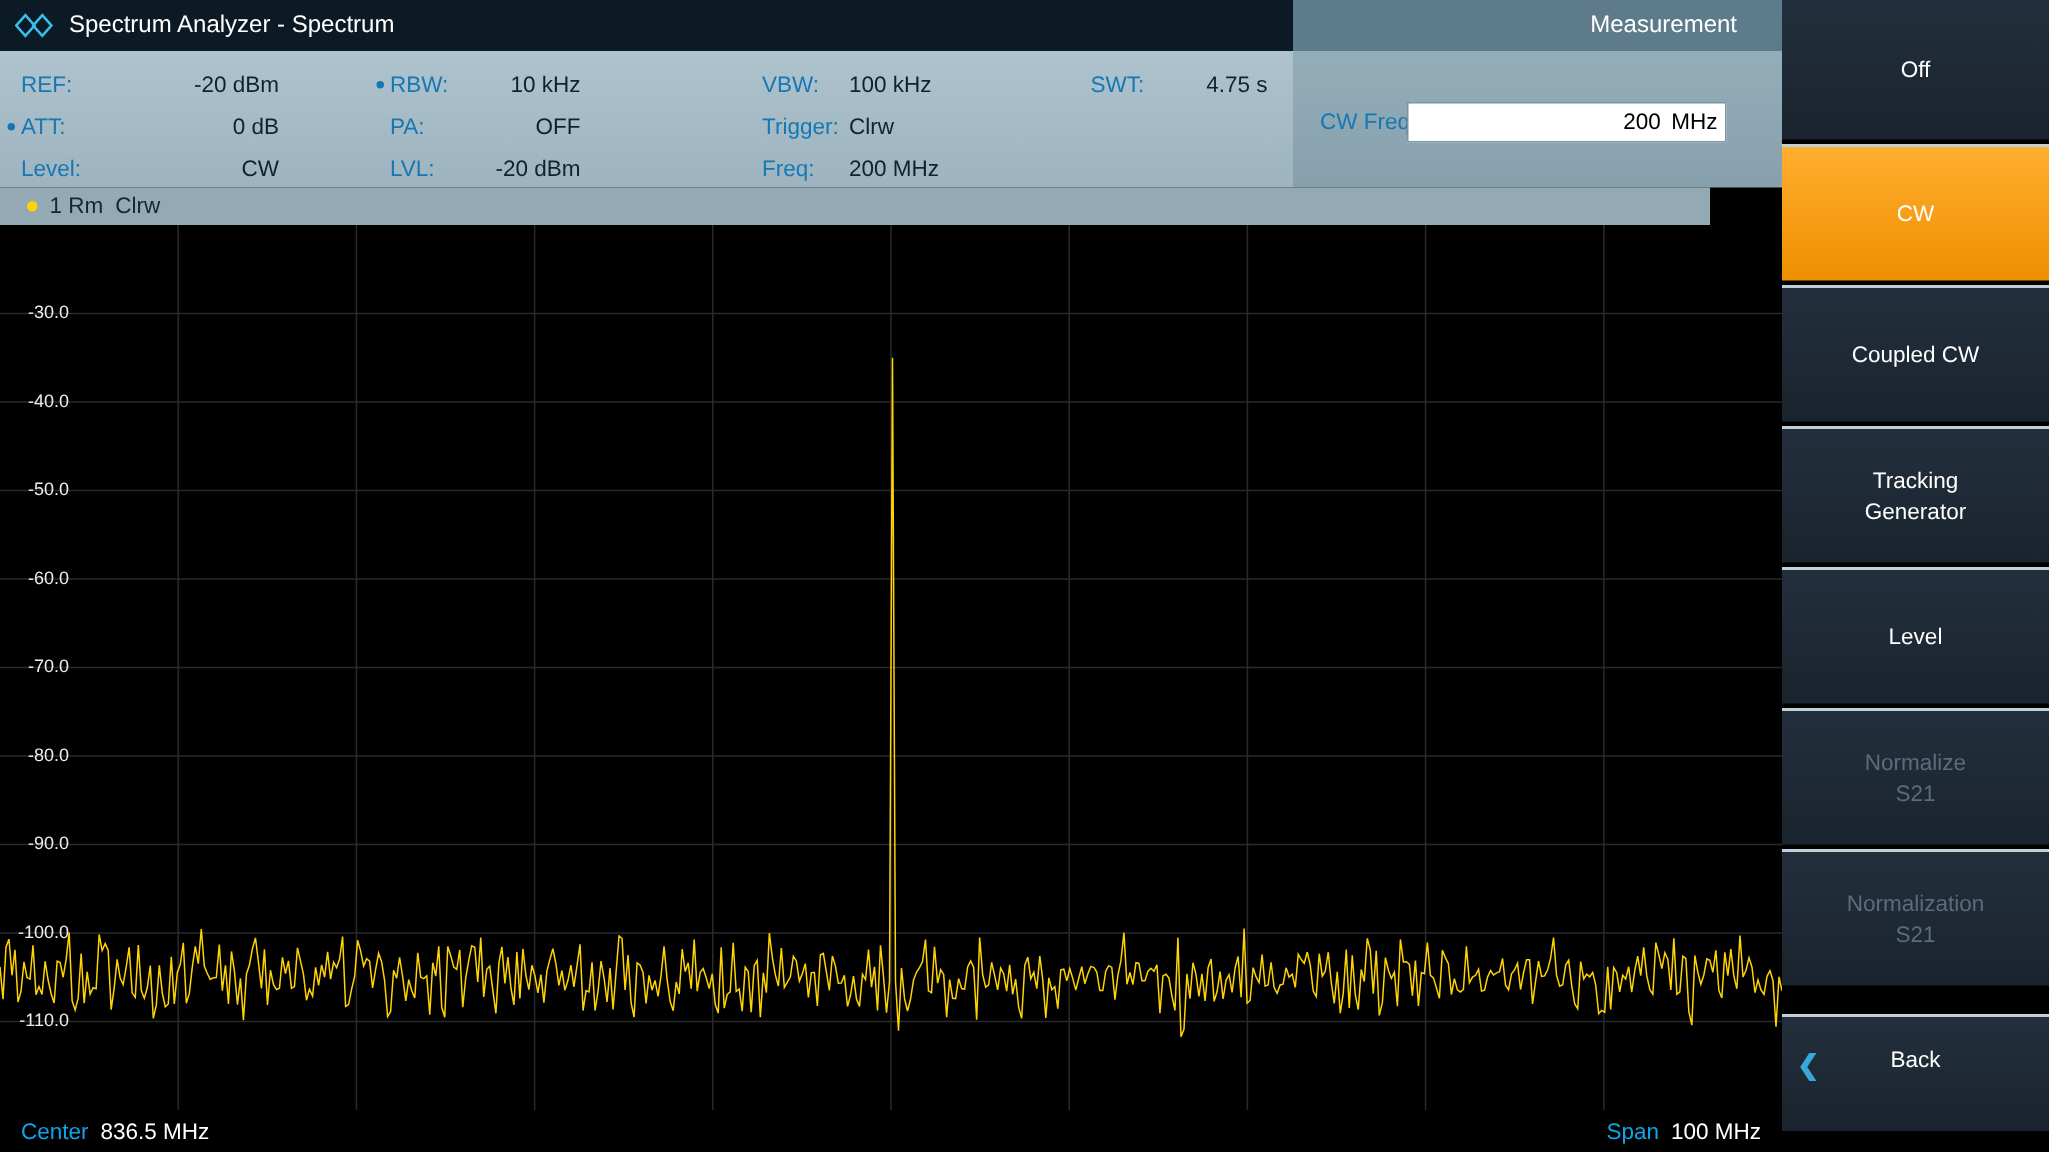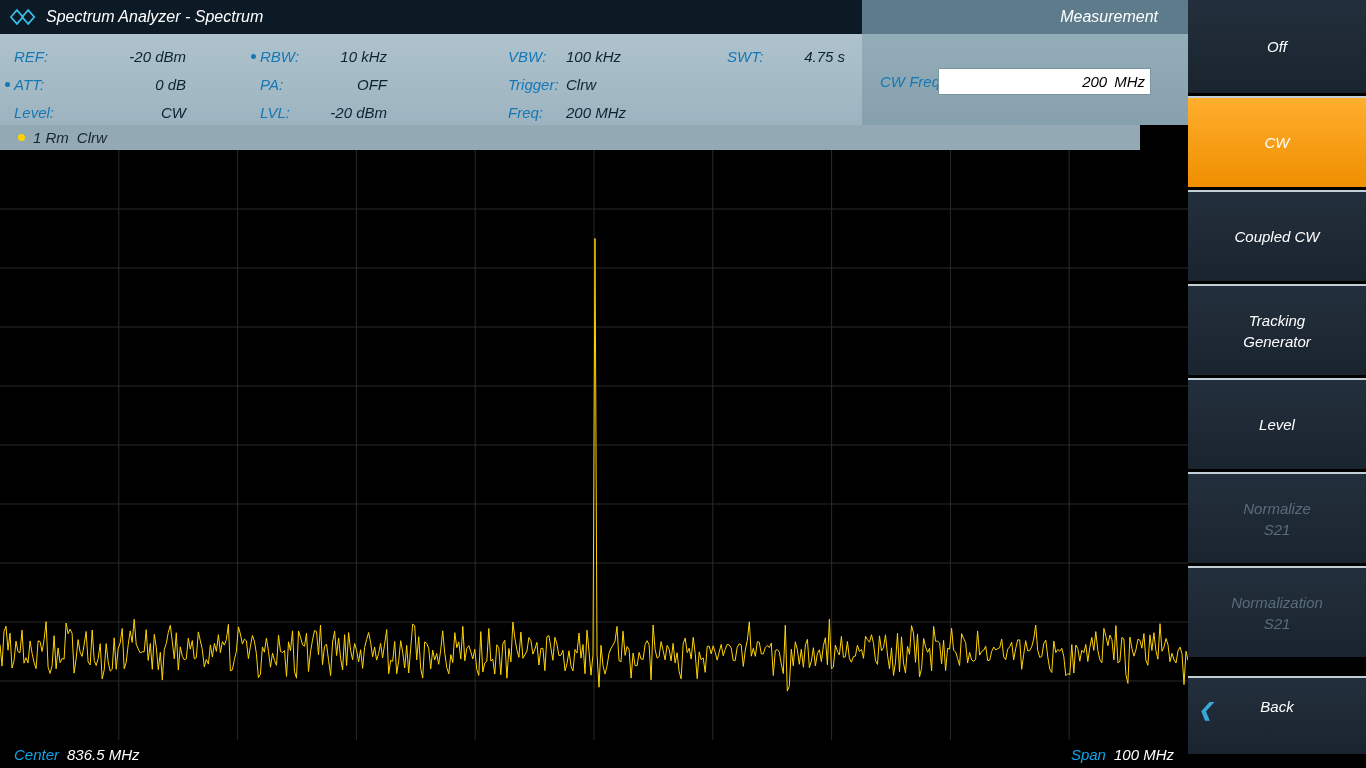--- a/index.html
+++ b/index.html
@@ -1,18 +1,18 @@
 <!DOCTYPE html>
 <html><head>
 <meta charset="utf-8">
 <style>
   * { box-sizing: border-box; }
   html, body { margin: 0; padding: 0; background: #000; }
   body { font-family: "Liberation Sans", sans-serif; }
-  .screen { position: relative; width: 1366px; height: 768px; background: #000; overflow: hidden; font-style: italic; }
+  .screen { position: relative; width: 1366px; height: 768px; background: #000; overflow: hidden; }
 
   
   .hdr-left { position: absolute; left: 0; top: 0; width: 862px; height: 34px;
     background: #0c1a26; display: flex; align-items: center; gap: 10px;
     padding-left: 10px; color: #fff; font-size: 16px; }
   .logo { width: 26px; height: 18px; flex: 0 0 auto; }
   .hdr-measure { position: absolute; left: 862px; top: 0; width: 326px; height: 34px;
     background: #5d7b8b; color: #fff; font-size: 16px; display: flex;
     align-items: center; justify-content: flex-end; padding-right: 30px; }
 
@@ -148,20 +148,31 @@
     </div>
   </div>
 
   <div class="tracebar">
     <span class="trace-dot"></span>
     <span>1 Rm</span>
     <span>Clrw</span>
   </div>
 
   <div class="plot">
+    <div class="ylabels">
+        <div class="ylab" style="top: 51px;">-30.0</div>
+        <div class="ylab" style="top: 110px;">-40.0</div>
+        <div class="ylab" style="top: 169px;">-50.0</div>
+        <div class="ylab" style="top: 228px;">-60.0</div>
+        <div class="ylab" style="top: 287px;">-70.0</div>
+        <div class="ylab" style="top: 346px;">-80.0</div>
+        <div class="ylab" style="top: 405px;">-90.0</div>
+        <div class="ylab" style="top: 464px;">-100.0</div>
+        <div class="ylab" style="top: 523px;">-110.0</div>
+      </div>
     <svg id="trace-svg" width="1188" height="590">
       <path id="grid-path" fill="none" stroke-width="1" d="M118.8 0V590M237.6 0V590M356.4 0V590M475.2 0V590M594.0 0V590M712.8 0V590M831.6 0V590M950.4 0V590M1069.2 0V590M0 59.0H1188M0 118.0H1188M0 177.0H1188M0 236.0H1188M0 295.0H1188M0 354.0H1188M0 413.0H1188M0 472.0H1188M0 531.0H1188" stroke="#2a2a2a"></path>
       <path id="trace-path" fill="none" stroke-width="1" d="M0.0 494.6L2.0 516.1L4.0 481.5L6.0 476.2L8.0 500.2L10.0 483.2L12.0 518.0L14.0 510.9L16.0 491.2L18.0 501.7L20.0 502.7L22.0 480.2L24.0 513.2L26.0 507.7L28.0 513.0L30.1 490.9L32.1 503.5L34.1 512.5L36.1 518.7L38.1 490.8L40.1 491.7L42.1 501.5L44.1 489.6L46.1 471.7L48.1 517.2L50.1 523.4L52.1 515.6L54.1 485.7L56.1 518.8L58.1 497.9L60.1 512.7L62.1 508.5L64.1 509.1L66.1 473.0L68.1 483.7L70.1 479.1L72.1 483.4L74.1 523.1L76.1 508.9L78.1 489.6L80.1 502.1L82.1 506.4L84.1 494.9L86.1 481.5L88.1 511.9L90.2 514.9L92.2 480.0L94.2 510.4L96.2 515.5L98.2 508.5L100.2 493.7L102.2 528.9L104.2 520.1L106.2 493.6L108.2 512.1L110.2 521.2L112.2 519.3L114.2 487.8L116.2 519.3L118.2 498.3L120.2 492.9L122.2 478.5L124.2 518.8L126.2 512.4L128.2 494.8L130.2 480.9L132.2 492.4L134.2 469.3L136.2 494.1L138.2 499.0L140.2 502.9L142.2 501.8L144.2 501.7L146.2 479.7L148.2 510.4L150.3 493.5L152.3 519.3L154.3 484.3L156.3 497.6L158.3 519.7L160.3 502.3L162.3 530.1L164.3 499.3L166.3 493.4L168.3 482.4L170.3 475.3L172.3 491.5L174.3 509.0L176.3 482.8L178.3 520.0L180.3 496.8L182.3 506.3L184.3 509.7L186.3 508.8L188.3 488.2L190.3 499.1L192.3 490.6L194.3 508.8L196.3 507.7L198.3 481.9L200.3 490.6L202.3 499.4L204.3 516.8L206.3 509.5L208.4 514.1L210.4 494.9L212.4 507.0L214.4 493.3L216.4 501.4L218.4 484.6L220.4 502.8L222.4 491.5L224.4 495.1L226.4 489.4L228.4 474.4L230.4 520.9L232.4 519.7L234.4 509.4L236.4 501.3L238.4 476.8L240.4 483.9L242.4 494.1L244.4 489.1L246.4 490.8L248.4 508.6L250.4 496.4L252.4 485.5L254.4 491.1L256.4 503.7L258.4 527.7L260.4 524.3L262.4 496.9L264.4 502.2L266.4 488.2L268.5 501.5L270.5 517.2L272.5 503.1L274.5 510.5L276.5 515.3L278.5 485.2L280.5 501.5L282.5 502.4L284.5 500.6L286.5 526.5L288.5 491.8L290.5 500.7L292.5 480.8L294.5 521.5L296.5 528.2L298.5 481.0L300.5 487.1L302.5 494.7L304.5 496.2L306.5 483.3L308.5 521.5L310.5 501.9L312.5 490.2L314.5 480.6L316.5 481.5L318.5 504.7L320.5 475.1L322.5 514.6L324.5 496.2L326.5 494.1L328.6 510.6L330.6 525.6L332.6 492.1L334.6 481.2L336.6 505.6L338.6 488.0L340.6 508.4L342.6 519.9L344.6 484.7L346.6 515.6L348.6 482.6L350.6 500.2L352.6 509.8L354.6 493.5L356.6 500.5L358.6 511.9L360.6 499.8L362.6 518.4L364.6 497.4L366.6 489.6L368.6 482.5L370.6 492.4L372.6 506.9L374.6 497.1L376.6 510.1L378.6 503.7L380.6 493.4L382.6 507.9L384.6 494.2L386.7 479.6L388.7 523.7L390.7 510.4L392.7 511.3L394.7 491.5L396.7 523.7L398.7 510.8L400.7 490.7L402.7 502.0L404.7 518.0L406.7 495.4L408.7 523.0L410.7 498.3L412.7 474.0L414.7 475.7L416.7 510.0L418.7 486.7L420.7 518.3L422.7 528.1L424.7 491.9L426.7 493.4L428.7 498.3L430.7 518.9L432.7 500.2L434.7 510.0L436.7 503.6L438.7 514.3L440.7 500.2L442.7 480.9L444.7 502.7L446.8 517.7L448.8 523.8L450.8 504.7L452.8 512.6L454.8 482.7L456.8 497.7L458.8 491.9L460.8 509.1L462.8 476.3L464.8 510.8L466.8 498.2L468.8 495.7L470.8 501.8L472.8 509.0L474.8 499.2L476.8 519.5L478.8 525.4L480.8 481.6L482.8 522.1L484.8 513.0L486.8 511.2L488.8 478.5L490.8 511.0L492.8 509.3L494.8 524.1L496.8 494.8L498.8 497.7L500.8 524.8L502.8 493.8L504.8 490.3L506.9 528.2L508.9 498.5L510.9 511.8L512.9 472.1L514.9 488.5L516.9 499.9L518.9 507.3L520.9 482.0L522.9 508.3L524.9 504.8L526.9 501.2L528.9 487.5L530.9 490.6L532.9 504.1L534.9 499.1L536.9 492.4L538.9 515.0L540.9 498.4L542.9 498.3L544.9 520.7L546.9 486.7L548.9 485.6L550.9 497.9L552.9 510.3L554.9 487.3L556.9 493.9L558.9 505.5L560.9 505.3L562.9 500.2L565.0 520.9L567.0 513.5L569.0 500.8L571.0 516.1L573.0 520.9L575.0 499.5L577.0 503.1L579.0 483.1L581.0 508.1L583.0 494.5L585.0 523.7L587.0 480.2L589.0 501.1L591.0 525.2L593.0 504.6L595.0 88.5L597.0 504.2L599.0 537.2L601.0 495.3L603.0 515.6L605.0 524.0L607.0 516.2L609.0 503.4L611.0 498.2L613.0 495.1L615.0 491.2L617.0 476.4L619.0 510.6L621.0 511.8L623.0 481.2L625.1 505.4L627.1 496.5L629.1 499.6L631.1 528.1L633.1 503.0L635.1 515.5L637.1 515.8L639.1 502.4L641.1 509.0L643.1 509.4L645.1 494.6L647.1 490.7L649.1 494.8L651.1 529.8L653.1 475.0L655.1 499.6L657.1 508.1L659.1 506.5L661.1 491.6L663.1 500.4L665.1 509.9L667.1 495.4L669.1 499.1L671.1 510.8L673.1 493.3L675.1 512.9L677.1 502.7L679.1 521.4L681.1 528.9L683.2 493.5L685.2 488.1L687.2 502.6L689.2 498.2L691.2 509.1L693.2 487.3L695.2 503.4L697.2 528.7L699.2 501.9L701.2 509.8L703.2 507.8L705.2 522.4L707.2 496.5L709.2 496.1L711.2 503.9L713.2 495.8L715.2 502.4L717.2 510.1L719.2 502.0L721.2 494.5L723.2 505.8L725.2 499.3L727.2 494.4L729.2 494.9L731.2 498.0L733.2 510.4L735.2 510.4L737.2 497.3L739.2 493.8L741.2 494.9L743.3 516.4L745.3 500.0L747.3 490.4L749.3 471.8L751.3 506.2L753.3 498.3L755.3 506.3L757.3 491.8L759.3 492.3L761.3 503.9L763.3 503.9L765.3 497.5L767.3 495.5L769.3 497.5L771.3 493.2L773.3 525.5L775.3 500.6L777.3 499.5L779.3 502.1L781.3 514.1L783.3 523.6L785.3 475.1L787.3 541.1L789.3 536.2L791.3 499.2L793.3 515.8L795.3 491.8L797.3 499.4L799.3 514.3L801.3 499.3L803.4 517.3L805.4 495.1L807.4 489.4L809.4 517.6L811.4 511.0L813.4 497.7L815.4 516.0L817.4 503.4L819.4 499.8L821.4 511.6L823.4 495.5L825.4 487.7L827.4 514.8L829.4 469.1L831.4 518.8L833.4 517.0L835.4 495.1L837.4 501.3L839.4 505.0L841.4 486.4L843.4 507.4L845.4 506.7L847.4 491.5L849.4 508.2L851.4 512.2L853.4 506.6L855.4 506.1L857.4 495.2L859.4 501.4L861.5 499.5L863.5 508.3L865.5 486.2L867.5 489.7L869.5 492.2L871.5 484.7L873.5 493.4L875.5 510.7L877.5 514.4L879.5 485.8L881.5 500.8L883.5 497.5L885.5 484.8L887.5 505.0L889.5 518.9L891.5 497.8L893.5 525.5L895.5 512.2L897.5 483.1L899.5 522.0L901.5 486.8L903.5 512.9L905.5 523.1L907.5 496.3L909.5 504.3L911.5 475.6L913.5 483.0L915.5 512.4L917.5 483.9L919.5 526.9L921.6 518.4L923.6 488.4L925.6 496.8L927.6 502.3L929.6 498.2L931.6 520.8L933.6 476.3L935.6 491.3L937.6 491.2L939.6 492.9L941.6 513.8L943.6 490.3L945.6 520.6L947.6 498.3L949.6 499.1L951.6 478.3L953.6 500.3L955.6 501.9L957.6 508.5L959.6 515.5L961.6 483.6L963.6 488.4L965.6 492.5L967.6 513.0L969.6 502.4L971.6 509.9L973.6 511.3L975.6 509.6L977.6 480.9L979.6 505.1L981.7 501.4L983.7 500.2L985.7 496.2L987.7 510.7L989.7 510.1L991.7 501.4L993.7 497.0L995.7 500.0L997.7 498.6L999.7 497.8L1001.7 489.0L1003.7 506.8L1005.7 509.8L1007.7 499.2L1009.7 496.6L1011.7 492.2L1013.7 509.8L1015.7 498.5L1017.7 489.9L1019.7 489.9L1021.7 519.3L1023.7 504.3L1025.7 490.7L1027.7 500.9L1029.7 500.6L1031.7 496.7L1033.7 489.1L1035.7 475.0L1037.7 500.2L1039.8 507.4L1041.8 506.5L1043.8 493.4L1045.8 490.1L1047.8 507.0L1049.8 519.2L1051.8 522.5L1053.8 491.1L1055.8 502.6L1057.8 499.5L1059.8 501.2L1061.8 498.3L1063.8 506.7L1065.8 525.7L1067.8 523.7L1069.8 524.8L1071.8 494.6L1073.8 523.0L1075.8 495.0L1077.8 498.5L1079.8 511.2L1081.8 500.2L1083.8 502.7L1085.8 494.5L1087.8 511.5L1089.8 497.4L1091.8 487.4L1093.8 500.4L1095.8 481.6L1097.8 500.3L1099.9 509.8L1101.9 512.8L1103.9 478.4L1105.9 486.4L1107.9 495.7L1109.9 485.1L1111.9 489.6L1113.9 509.9L1115.9 475.6L1117.9 512.8L1119.9 511.2L1121.9 487.4L1123.9 488.9L1125.9 524.4L1127.9 533.4L1129.9 487.0L1131.9 498.3L1133.9 506.2L1135.9 500.0L1137.9 489.3L1139.9 490.2L1141.9 498.2L1143.9 483.5L1145.9 510.3L1147.9 515.3L1149.9 484.9L1151.9 500.5L1153.9 482.7L1155.9 500.6L1157.9 509.2L1160.0 473.7L1162.0 501.3L1164.0 496.8L1166.0 488.5L1168.0 494.8L1170.0 511.8L1172.0 503.3L1174.0 509.9L1176.0 513.0L1178.0 500.9L1180.0 497.1L1182.0 503.8L1184.0 534.5L1186.0 501.2L1188.0 510.5" stroke="#ffd400"></path>
     </svg>
   </div>
 
   <div class="footer">
     <div>
       <span class="cyan">Center</span><span>836.5 MHz</span>
     </div>

